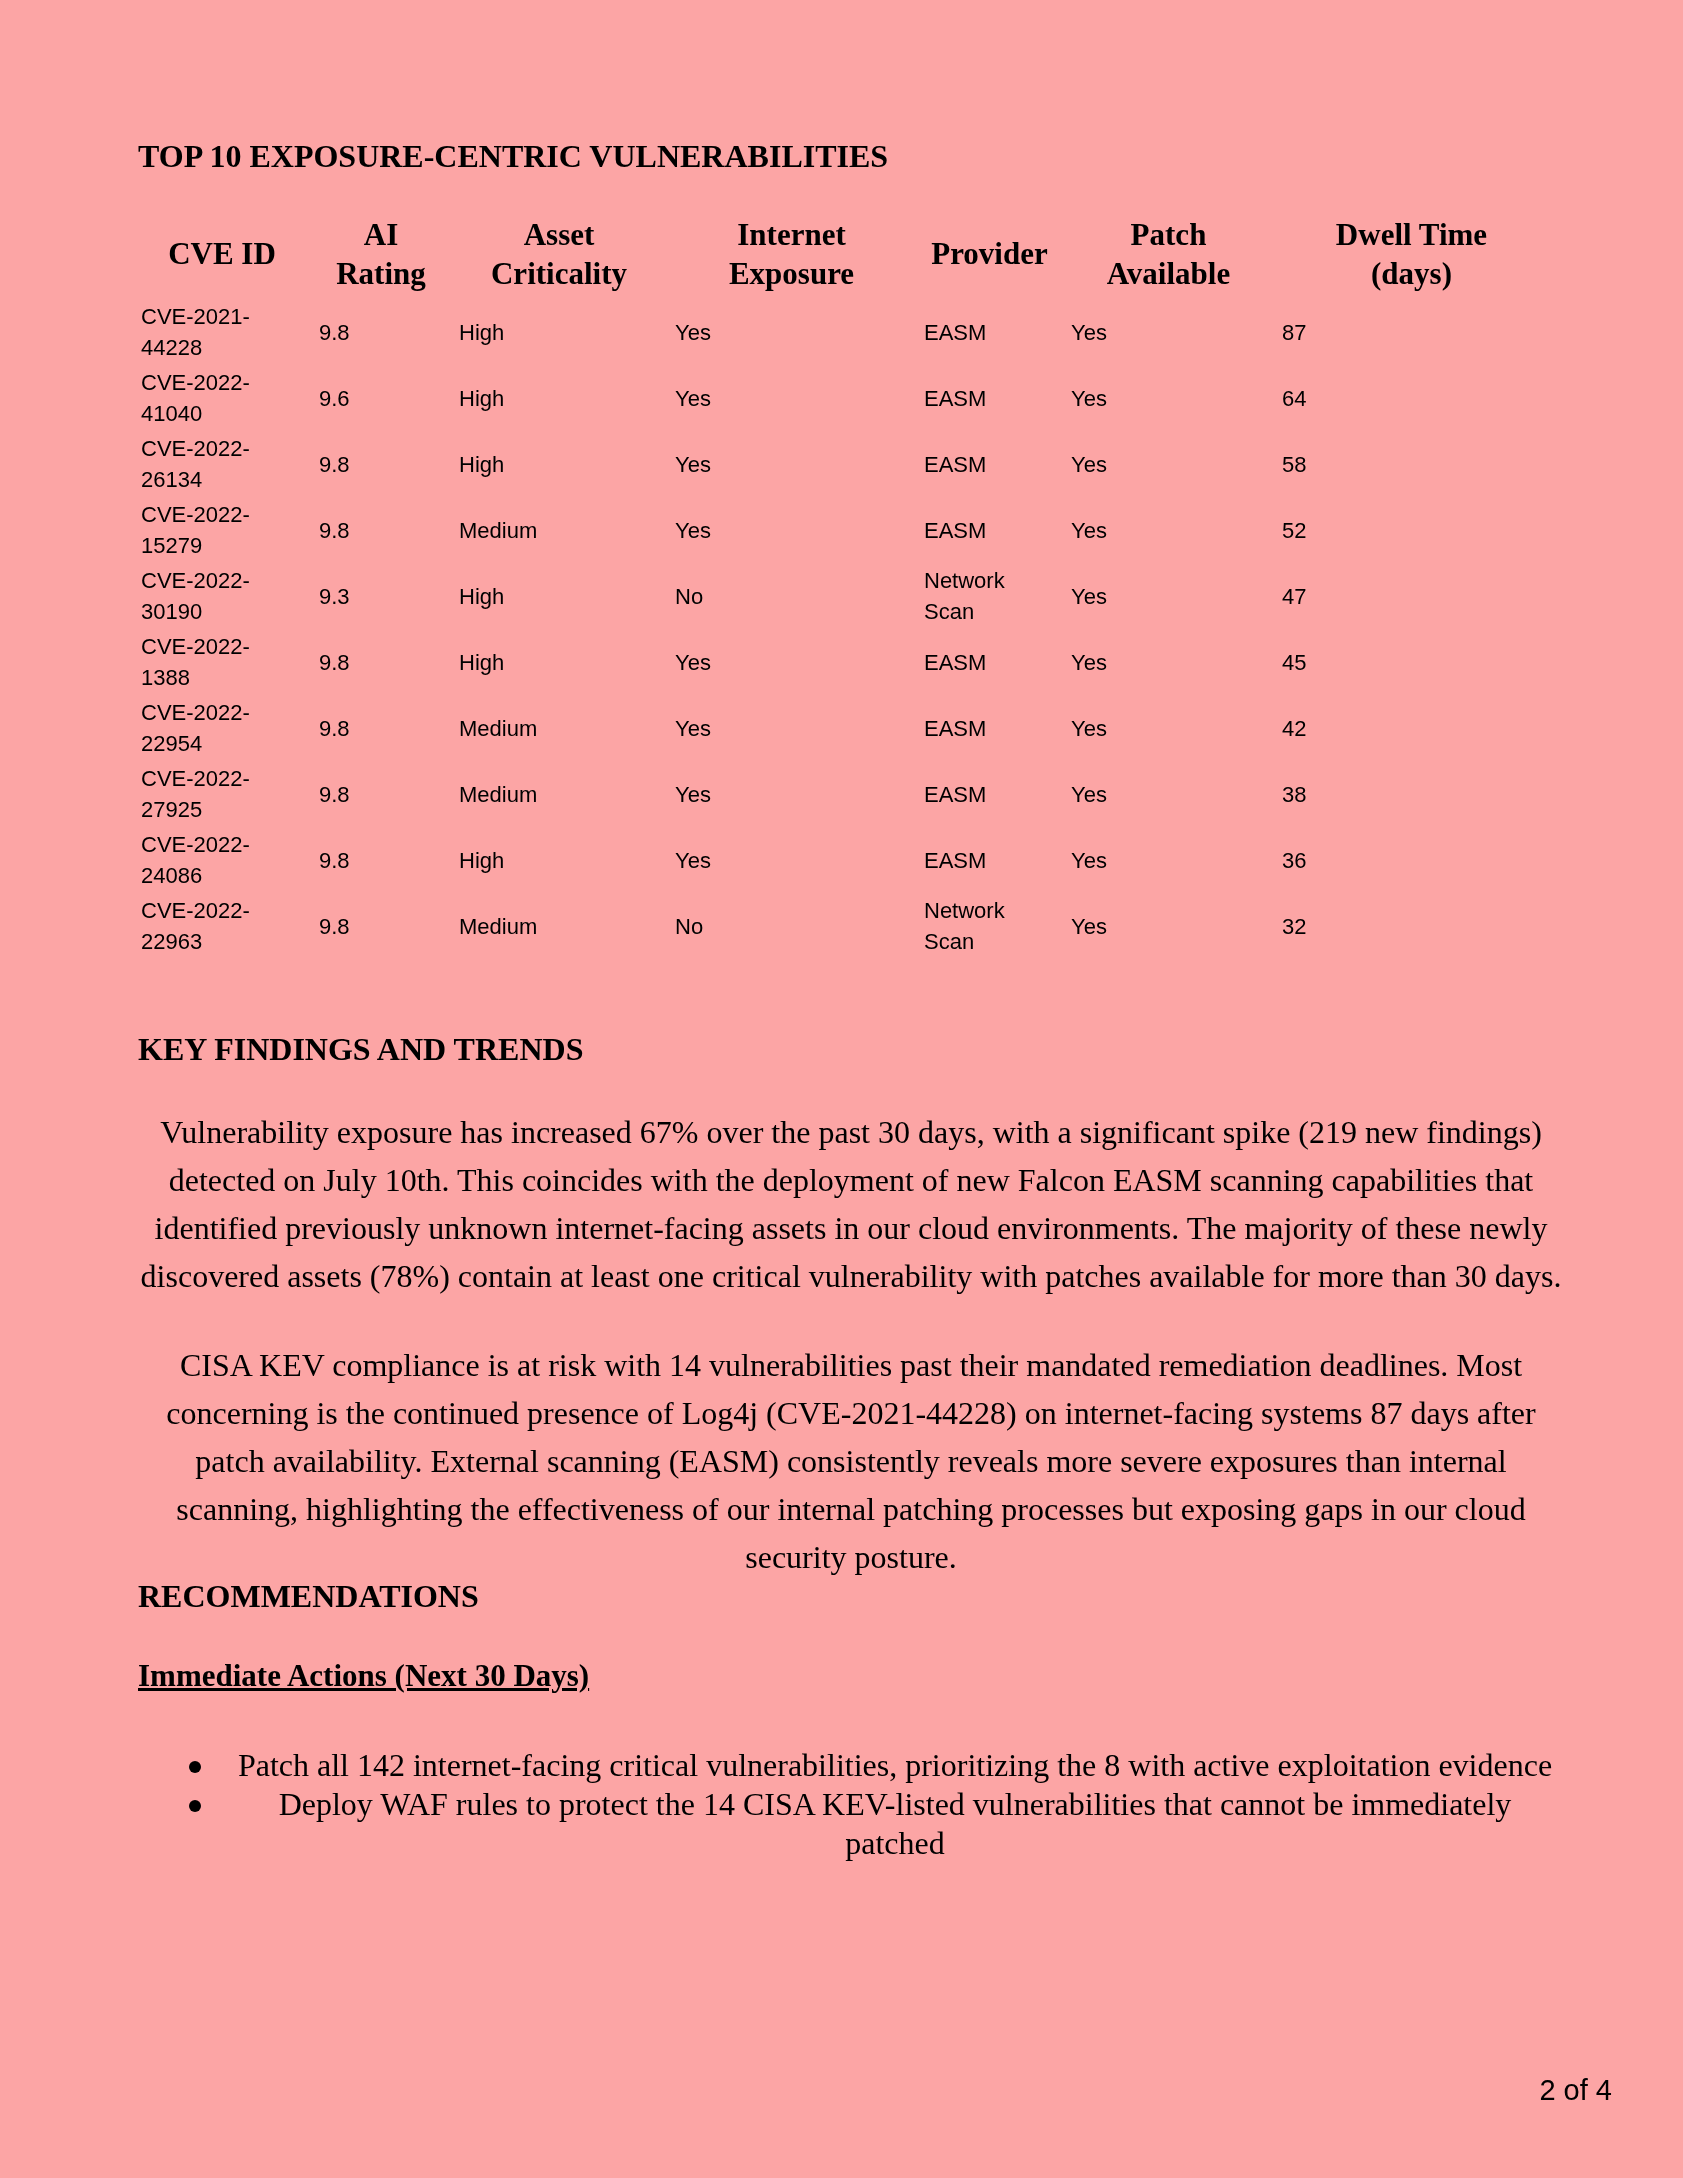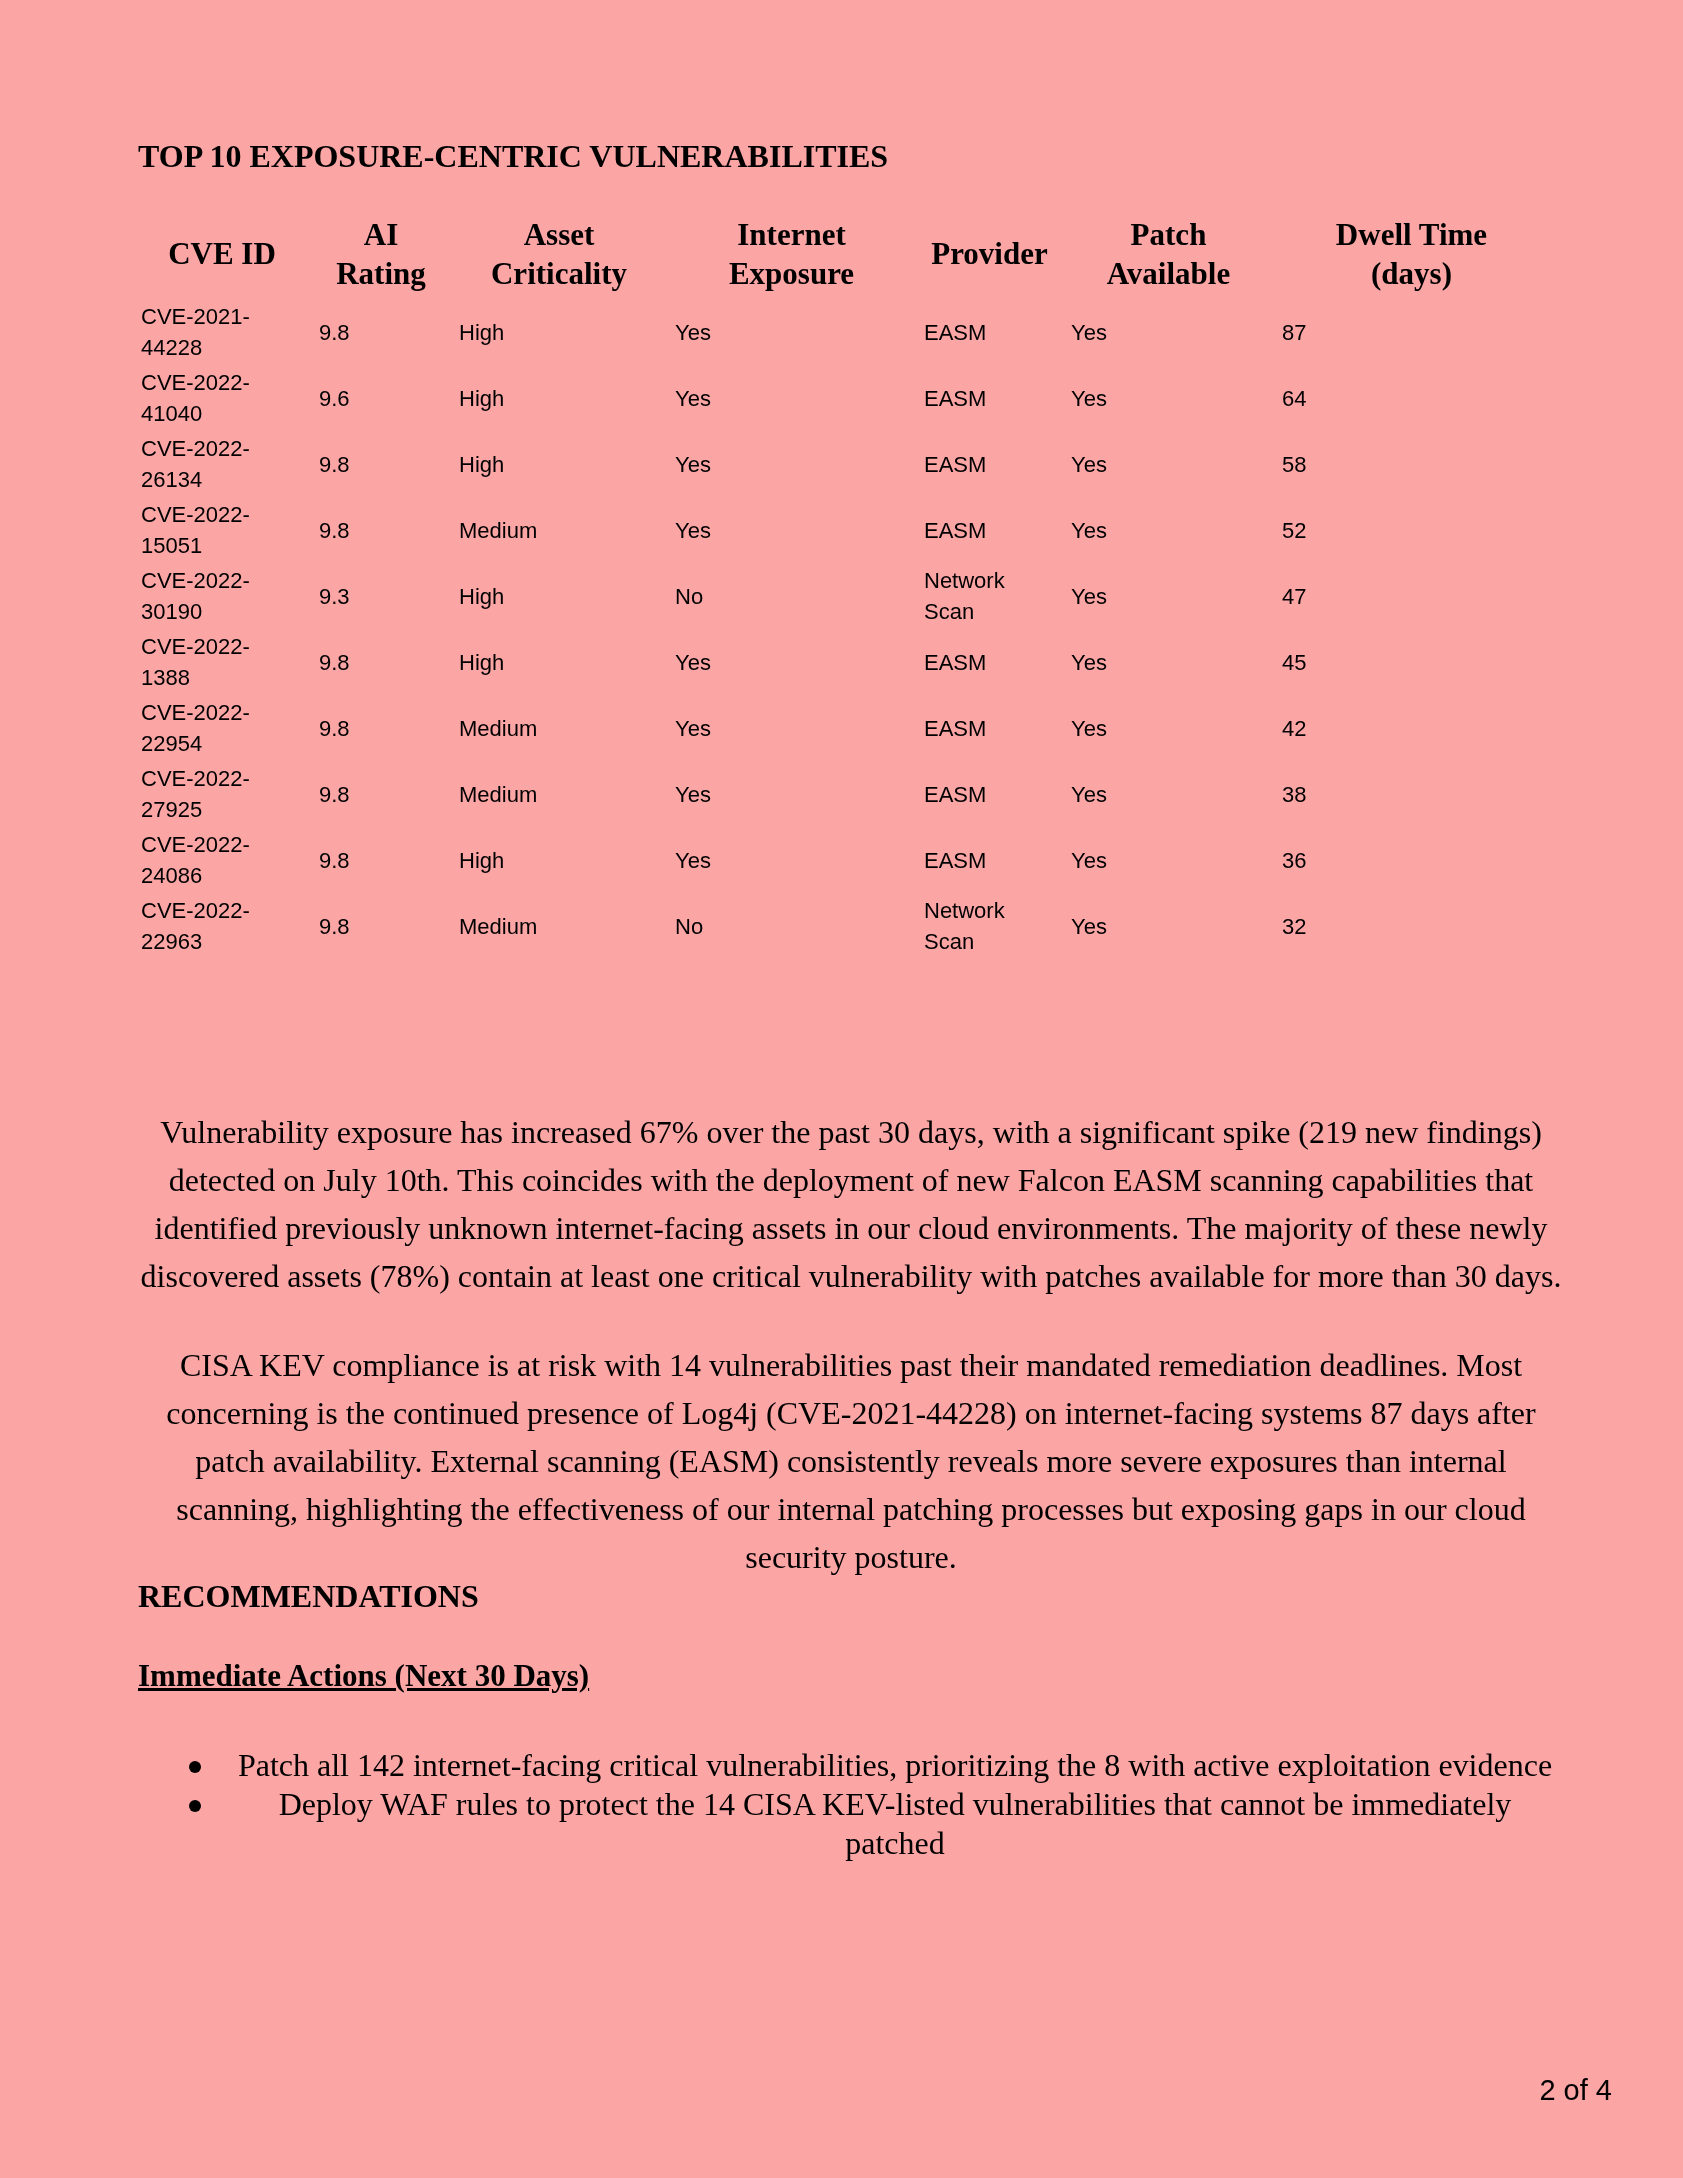--- a/index.html
+++ b/index.html
@@ -140,21 +140,21 @@
           <td>
             <div>Yes</div>
           </td>
           <td>
             <div>58</div>
           </td>
         </tr>
         <tr>
           <td>
             <div>CVE-2022-</div>
-            <div>15051</div>
+            <div>15279</div>
           </td>
           <td>
             <div>9.8</div>
           </td>
           <td>
             <div>Medium</div>
           </td>
           <td>
             <div>Yes</div>
           </td>
@@ -310,20 +310,21 @@
           <td>
             <div>Yes</div>
           </td>
           <td>
             <div>32</div>
           </td>
         </tr>
       </tbody>
   </table>
 
+  <h2 class="h-section" style="top:1029px;">KEY FINDINGS AND TRENDS</h2>
   <p class="para" style="top:1108px;">Vulnerability exposure has increased 67% over the past 30 days, with a significant spike (219 new findings) detected on July 10th. This coincides with the deployment of new Falcon EASM scanning capabilities that identified previously unknown internet-facing assets in our cloud environments. The majority of these newly discovered assets (78%) contain at least one critical vulnerability with patches available for more than 30 days.</p>
   <p class="para" style="top:1341px;">CISA KEV compliance is at risk with 14 vulnerabilities past their mandated remediation deadlines. Most concerning is the continued presence of Log4j (CVE-2021-44228) on internet-facing systems 87 days after patch availability. External scanning (EASM) consistently reveals more severe exposures than internal scanning, highlighting the effectiveness of our internal patching processes but exposing gaps in our cloud security posture.</p>
 
   <h2 class="h-section" style="top:1576px;">RECOMMENDATIONS</h2>
   <h3 class="h-sub" style="top:1656px;">Immediate Actions (Next 30 Days)</h3>
 
   <ul class="bullets">
     <li><span class="bullet"></span><span>Patch all 142 internet-facing critical vulnerabilities, prioritizing the 8 with active exploitation evidence</span></li>
     <li><span class="bullet"></span><span>Deploy WAF rules to protect the 14 CISA KEV-listed vulnerabilities that cannot be immediately patched</span></li>
   </ul>

